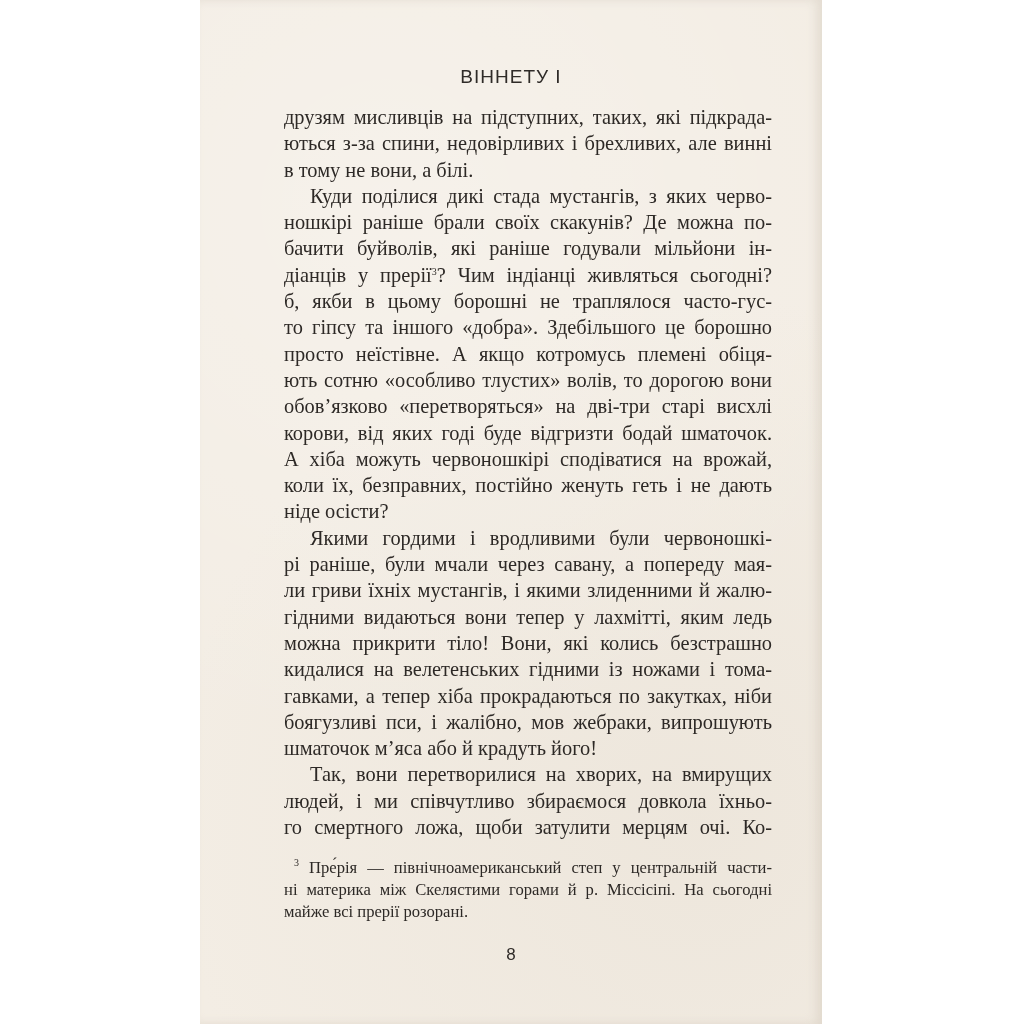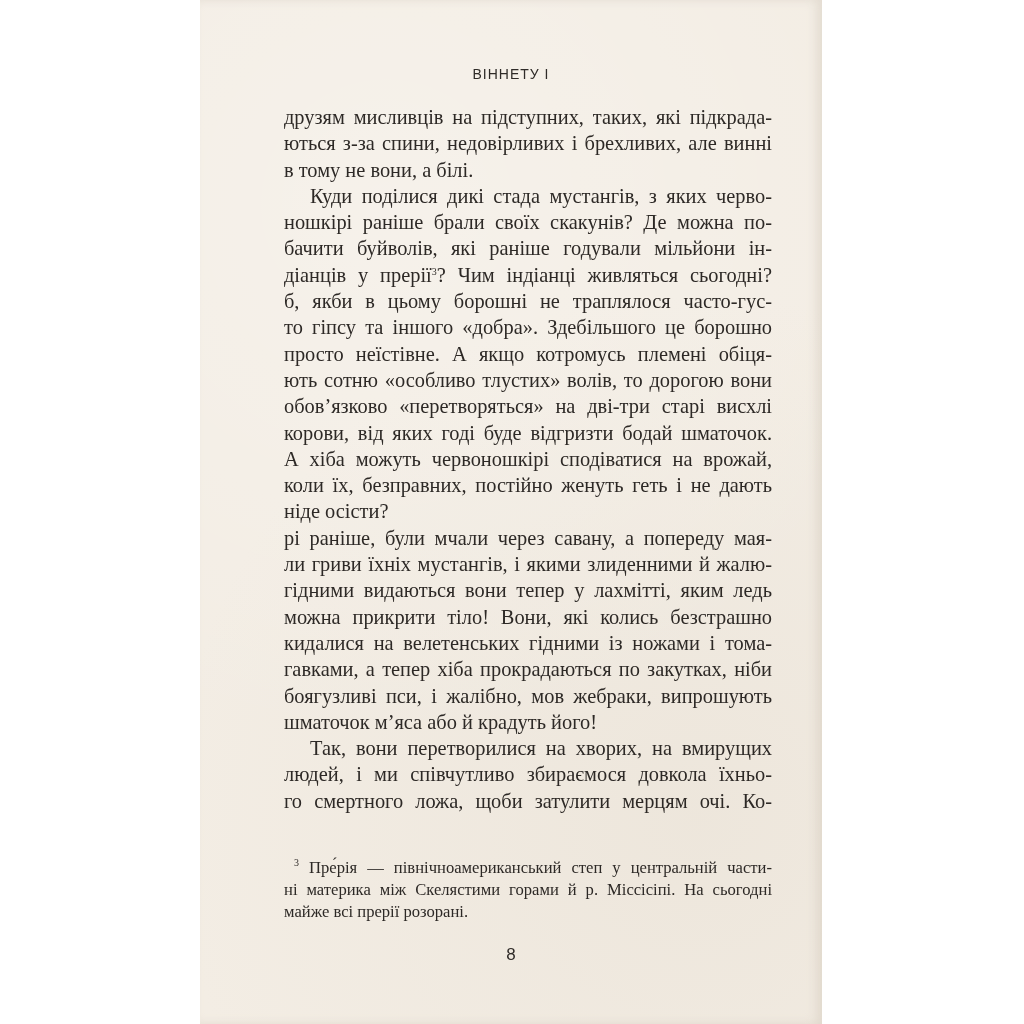--- a/index.html
+++ b/index.html
@@ -17,21 +17,21 @@
     background-image:
       radial-gradient(circle at 30% 20%, rgba(255,255,255,0.25), rgba(0,0,0,0) 60%),
       radial-gradient(circle at 80% 80%, rgba(220,210,195,0.25), rgba(0,0,0,0) 55%);
     box-shadow: inset -6px 0 10px rgba(200,190,175,0.35);
   }
   .running-head {
     position: absolute;
     left: 0; right: 0; top: 66px;
     text-align: center;
     font-family: "Liberation Sans", "DejaVu Sans", sans-serif;
-    font-size: 14px;
+    font-size: 19px;
     letter-spacing: 1px;
     color: #2f2b28;
   }
   .body-text {
     position: absolute;
     left: 84px; top: 104px;
     width: 488px;
     font-family: Liberation Serif, serif;
     font-size: 20.4px;
     line-height: 26.3px;
@@ -87,20 +87,21 @@
     <span class="line">б, якби в цьому борошні не траплялося часто-гус-</span>
     <span class="line">то гіпсу та іншого «добра». Здебільшого це борошно</span>
     <span class="line">просто неїстівне. А якщо котромусь племені обіця-</span>
     <span class="line">ють сотню «особливо тлустих» волів, то дорогою вони</span>
     <span class="line">обов’язково «перетворяться» на дві-три старі висхлі</span>
     <span class="line">корови, від яких годі буде відгризти бодай шматочок.</span>
     <span class="line">А хіба можуть червоношкірі сподіватися на врожай,</span>
     <span class="line">коли їх, безправних, постійно женуть геть і не дають</span>
     <span class="line last">ніде осісти?</span>
 
+    <span class="line indent">Якими гордими і вродливими були червоношкі-</span>
     <span class="line">рі раніше, були мчали через савану, а попереду мая-</span>
     <span class="line">ли гриви їхніх мустангів, і якими злиденними й жалю-</span>
     <span class="line">гідними видаються вони тепер у лахмітті, яким ледь</span>
     <span class="line">можна прикрити тіло! Вони, які колись безстрашно</span>
     <span class="line">кидалися на велетенських гідними із ножами і тома-</span>
     <span class="line">гавками, а тепер хіба прокрадаються по закутках, ніби</span>
     <span class="line">боягузливі пси, і жалібно, мов жебраки, випрошують</span>
     <span class="line last">шматочок м’яса або й крадуть його!</span>
 
     <span class="line indent">Так, вони перетворилися на хворих, на вмирущих</span>

